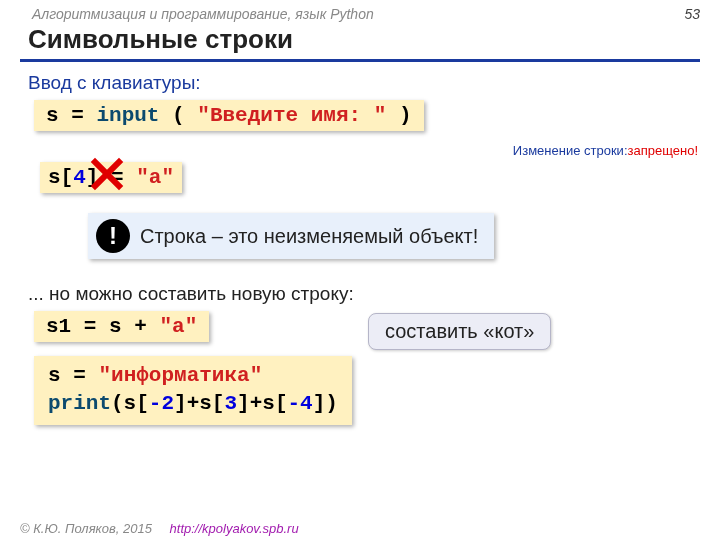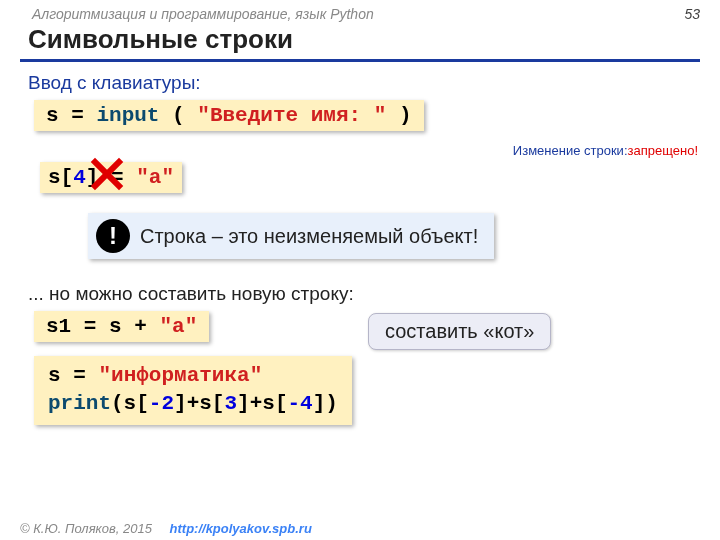--- a/index.html
+++ b/index.html
@@ -120,21 +120,21 @@
     margin: 8px 0 0 6px;
     line-height: 1.35;
   }
   .footer {
     position: absolute;
     bottom: 4px; left: 20px;
     font-size: 13px;
     color: #888;
     font-style: italic;
   }
-  .footer .url { color: #3b82f6; font-style: italic; margin-left: 14px; font-weight: bold; }
+  .footer .url { color: #a21caf; font-style: italic; margin-left: 14px; }
 </style>
 </head>
 <body>
 
 <div class="header">
   <span>Алгоритмизация и программирование, язык Python</span>
   <span class="page-num">53</span>
 </div>
 
 <div class="title">Символьные строки</div>

